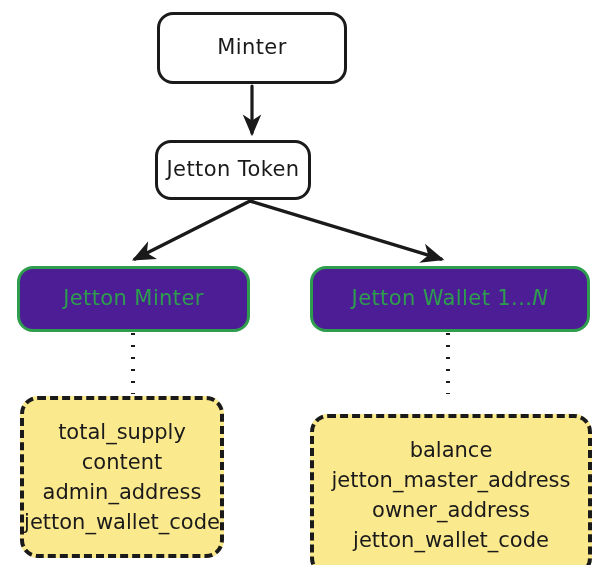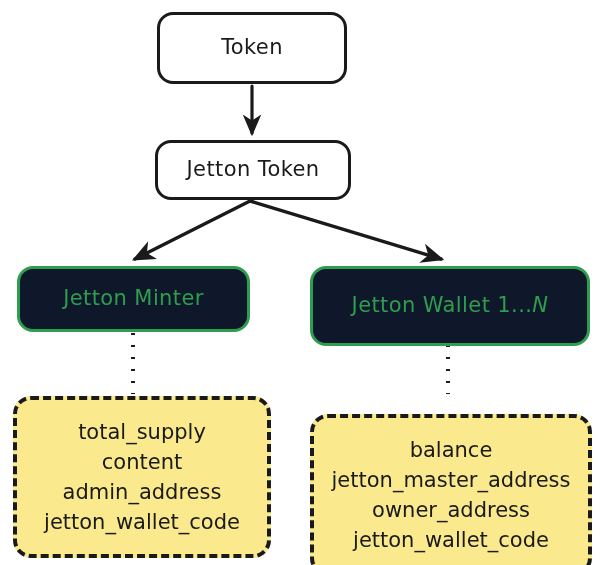--- a/index.html
+++ b/index.html
@@ -34,21 +34,21 @@
     text-align: center;
   }
   .node-plain {
     border: 3px solid #1a1a1a;
     border-radius: 16px;
     background: #ffffff;
   }
   .node-green {
     border: 3px solid #2e9e4e;
     border-radius: 16px;
-    background: #0f172a;
+    background: #4c1d95;
   }
   .node-attrs {
     border: 4px dashed #1a1a1a;
     border-radius: 18px;
     background: #fbe98e;
     flex-direction: column;
     justify-content: center;
   }
   .node-label {
     font-family: "DejaVu Sans", sans-serif;
@@ -68,24 +68,24 @@
     font-family: "DejaVu Sans", sans-serif;
     font-size: 21px;
     line-height: 30px;
     color: #1a1a1a;
     white-space: nowrap;
     letter-spacing: 0px;
   }
 
   
   #node-token        { left: 157px; top: 12px;  width: 190px; height: 72px; }
-  #node-jetton-token { left: 155px; top: 140px; width: 196px; height: 60px; }
+  #node-jetton-token { left: 155px; top: 140px; width: 156px; height: 60px; }
   #node-jetton-minter{ left: 17px;  top: 266px; width: 233px; height: 66px; }
-  #node-jetton-wallet{ left: 310px; top: 266px; width: 280px; height: 80px; }
-  #node-minter-attrs { left: 13px;  top: 396px; width: 258px; height: 162px; }
+  #node-jetton-wallet{ left: 310px; top: 266px; width: 280px; height: 66px; }
+  #node-minter-attrs { left: 20px;  top: 396px; width: 204px; height: 162px; }
   #node-wallet-attrs { left: 310px; top: 414px; width: 282px; height: 162px; align-items: center; }
 </style>
 </head>
 <body>
 
 <div id="diagram-root">
 
   <svg id="edge-layer" viewBox="0 0 600 565" xmlns="http://www.w3.org/2000/svg">
     <defs>
       <marker id="arrowhead" markerWidth="9" markerHeight="9" refX="6.2" refY="3.2" orient="auto" markerUnits="strokeWidth">
@@ -108,21 +108,21 @@
     <g>
       <line x1="133" y1="333" x2="133" y2="394" stroke="#1a1a1a" stroke-width="4" stroke-linecap="butt" stroke-dasharray="2 10"></line>
     </g>
 
     <g>
       <line x1="448" y1="333" x2="448" y2="394" stroke="#1a1a1a" stroke-width="4" stroke-linecap="butt" stroke-dasharray="2 10"></line>
     </g>
   </svg>
 
   <div class="node node-plain" id="node-token">
-    <span class="node-label">Token</span>
+    <span class="node-label">Minter</span>
   </div>
 
   <div class="node node-plain" id="node-jetton-token">
     <span class="node-label">Jetton Token</span>
   </div>
 
   <div class="node node-green" id="node-jetton-minter">
     <span class="node-label">Jetton Minter</span>
   </div>
 

